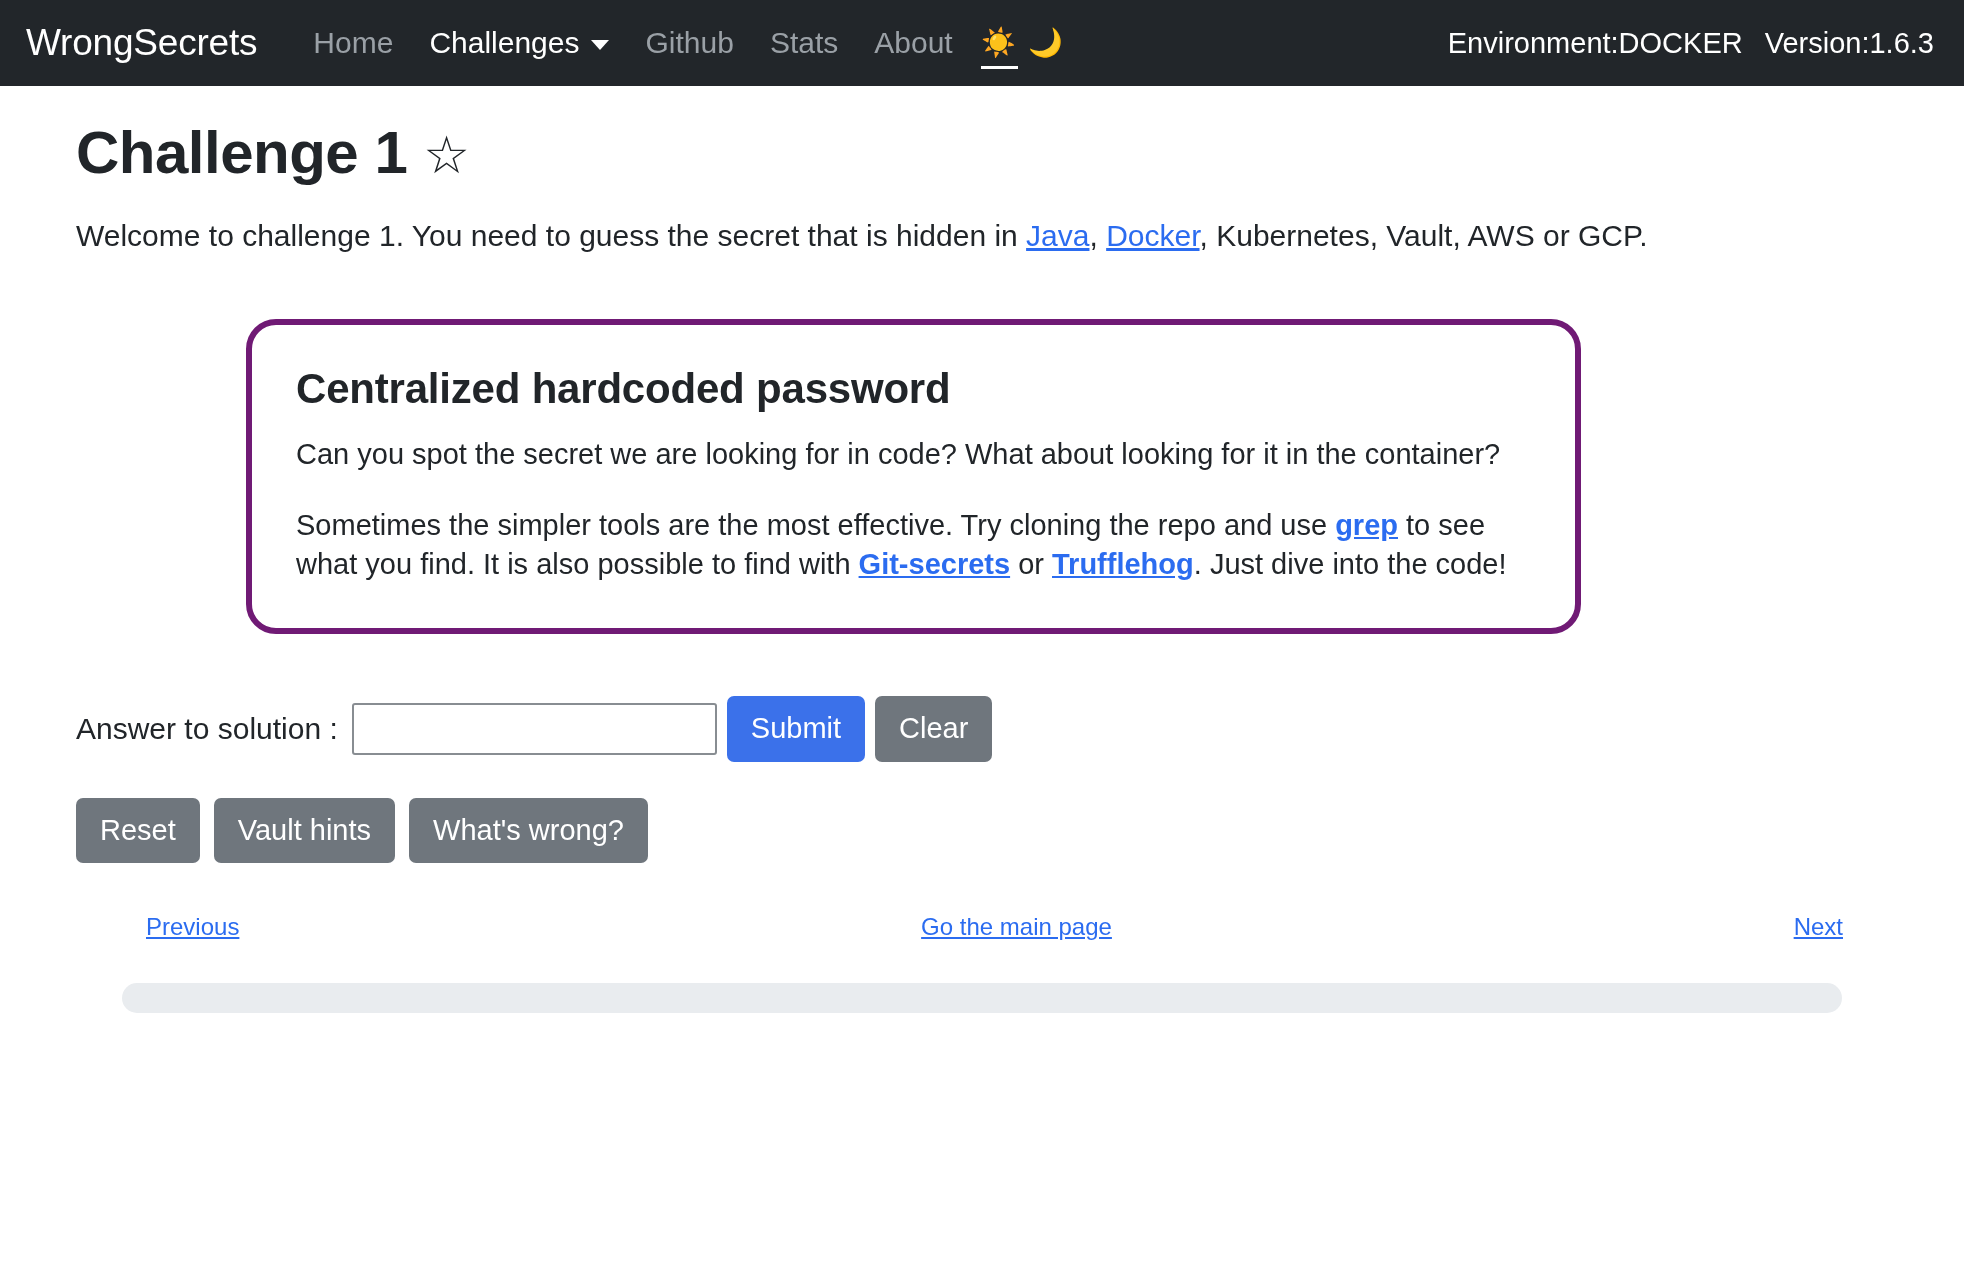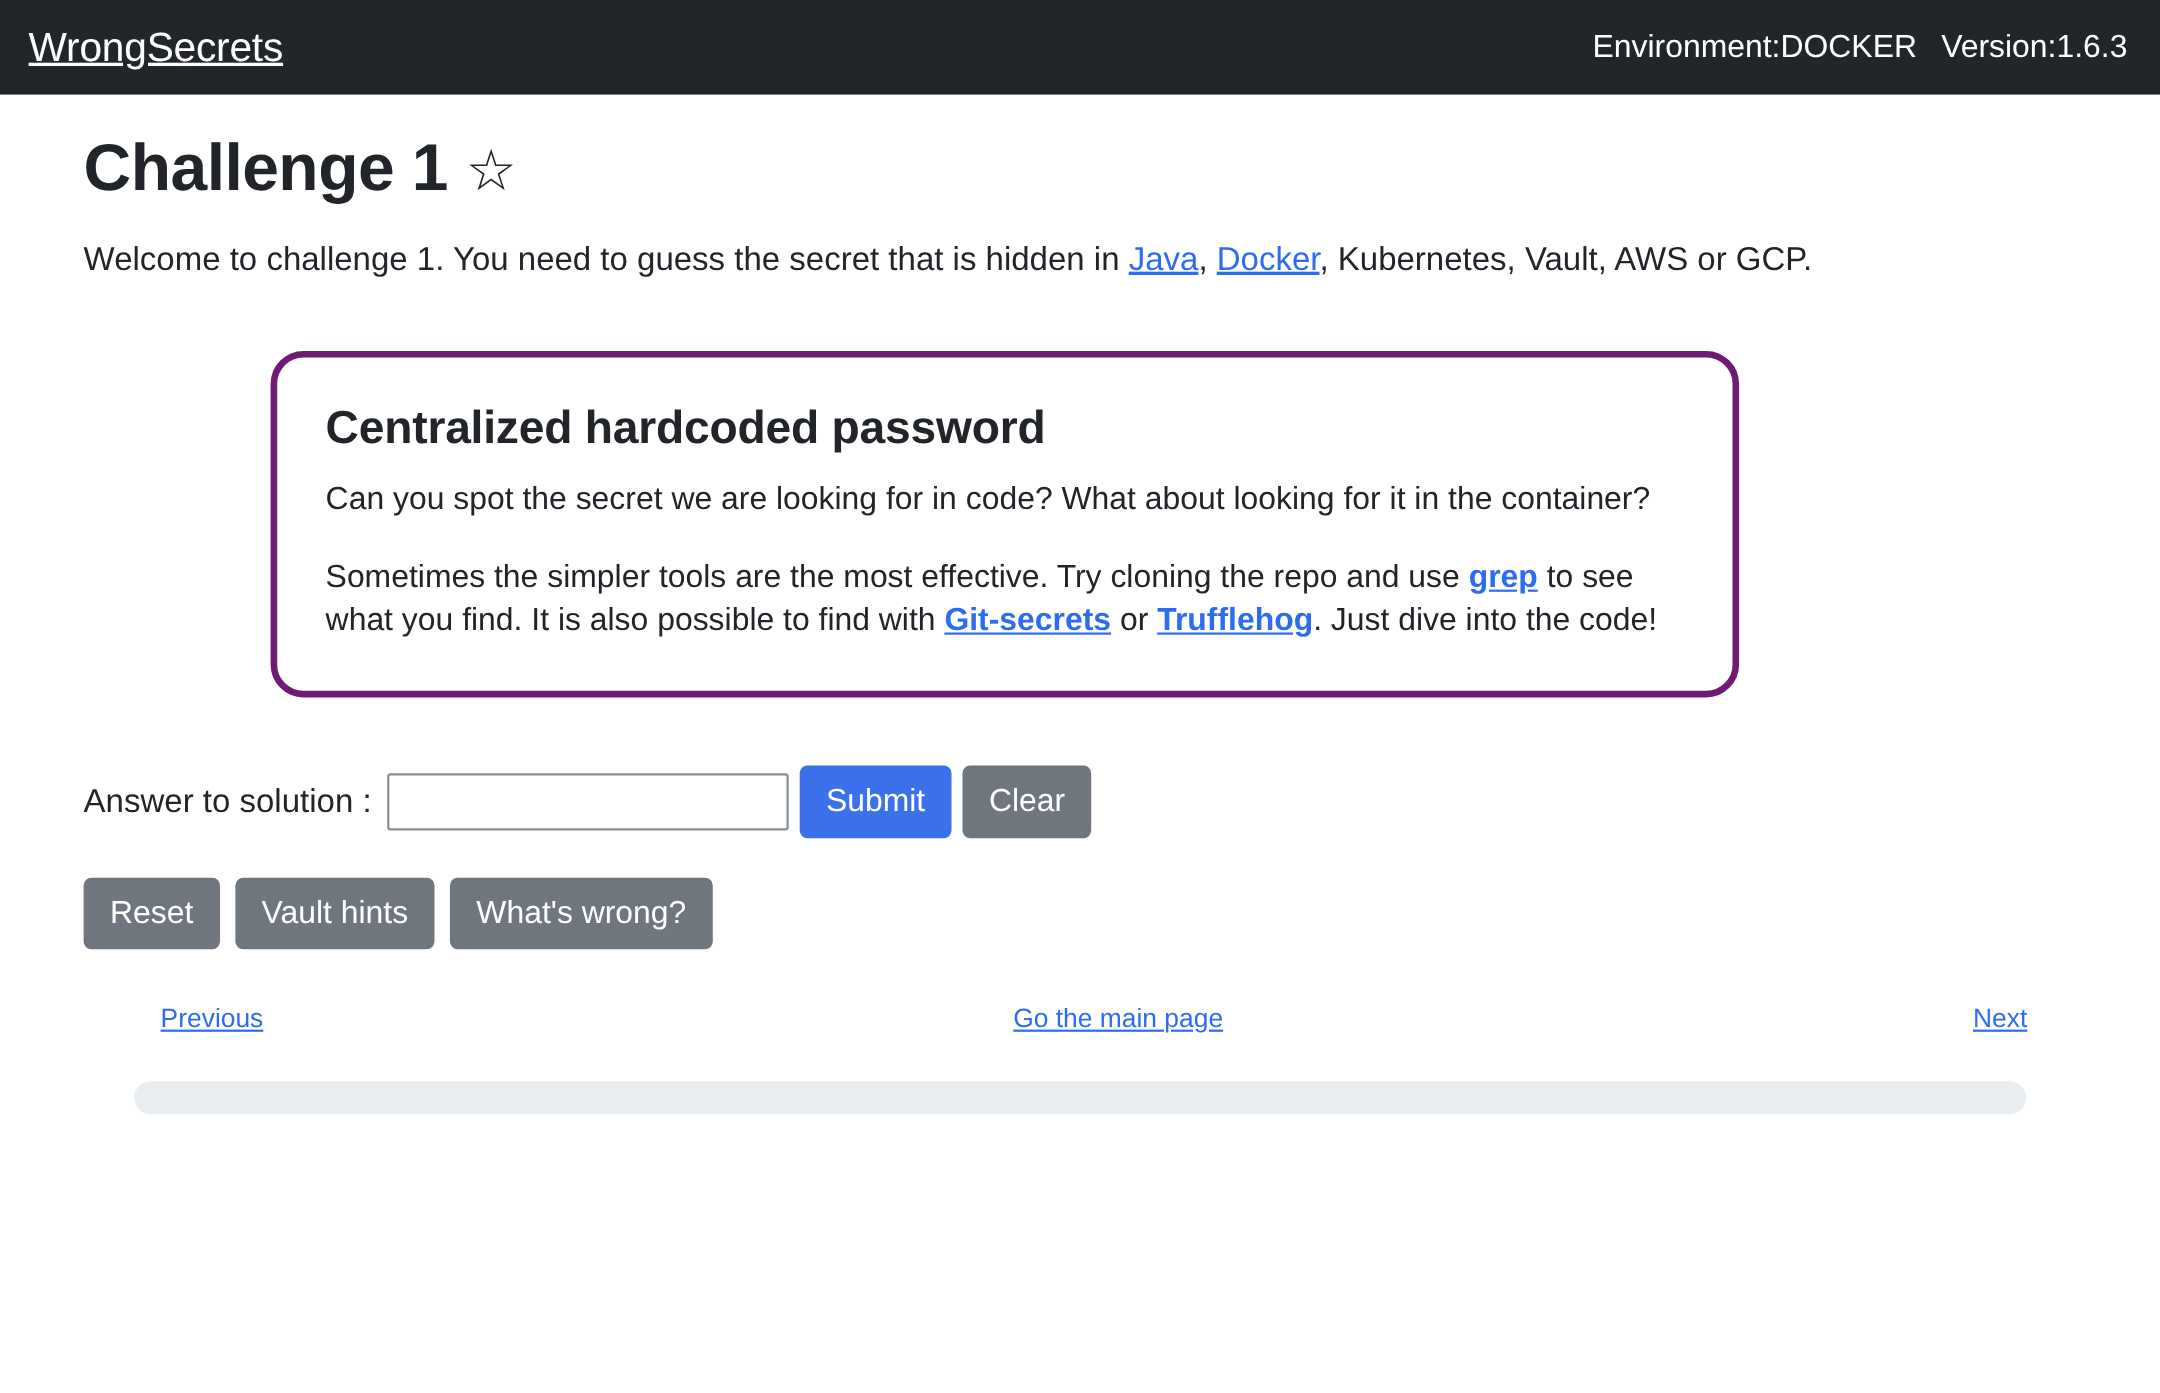--- a/index.html
+++ b/index.html
@@ -19,21 +19,20 @@
     align-items: center;
     padding: 0 22px 0 26px;
     width: 100%;
   }
   .brand {
     color: #ffffff;
     font-size: 37px;
     letter-spacing: -0.2px;
     white-space: nowrap;
     margin-right: 38px;
-    text-decoration: underline;
   }
   .nav-links {
     display: flex;
     align-items: center;
     gap: 0;
   }
   .nav-link {
     color: #9aa0a6;
     font-size: 30px;
     padding: 0 18px;
@@ -204,20 +203,43 @@
     background: #e9ecef;
     border-radius: 15px;
   }
 </style>
 </head>
 <body>
 
 <div class="navbar">
   <div class="brand">WrongSecrets</div>
 
+  <div class="nav-links">
+    <a class="nav-link" href="#">
+      <span>Home</span>
+    </a>
+    <a class="nav-link active" href="#">
+      <span>Challenges</span>
+      <span class="caret"></span>
+    </a>
+    <a class="nav-link" href="#">
+      <span>Github</span>
+    </a>
+    <a class="nav-link" href="#">
+      <span>Stats</span>
+    </a>
+    <a class="nav-link" href="#">
+      <span>About</span>
+    </a>
+
+    <div class="theme-toggles">
+      <span class="theme-icon selected">☀️</span>
+      <span class="theme-icon">🌙</span>
+    </div>
+  </div>
 
   <div class="nav-right">
     <span>Environment:DOCKER</span>
     <span>Version:1.6.3</span>
   </div>
 </div>
 
 <div class="page">
 
   <h1 class="page-title">

